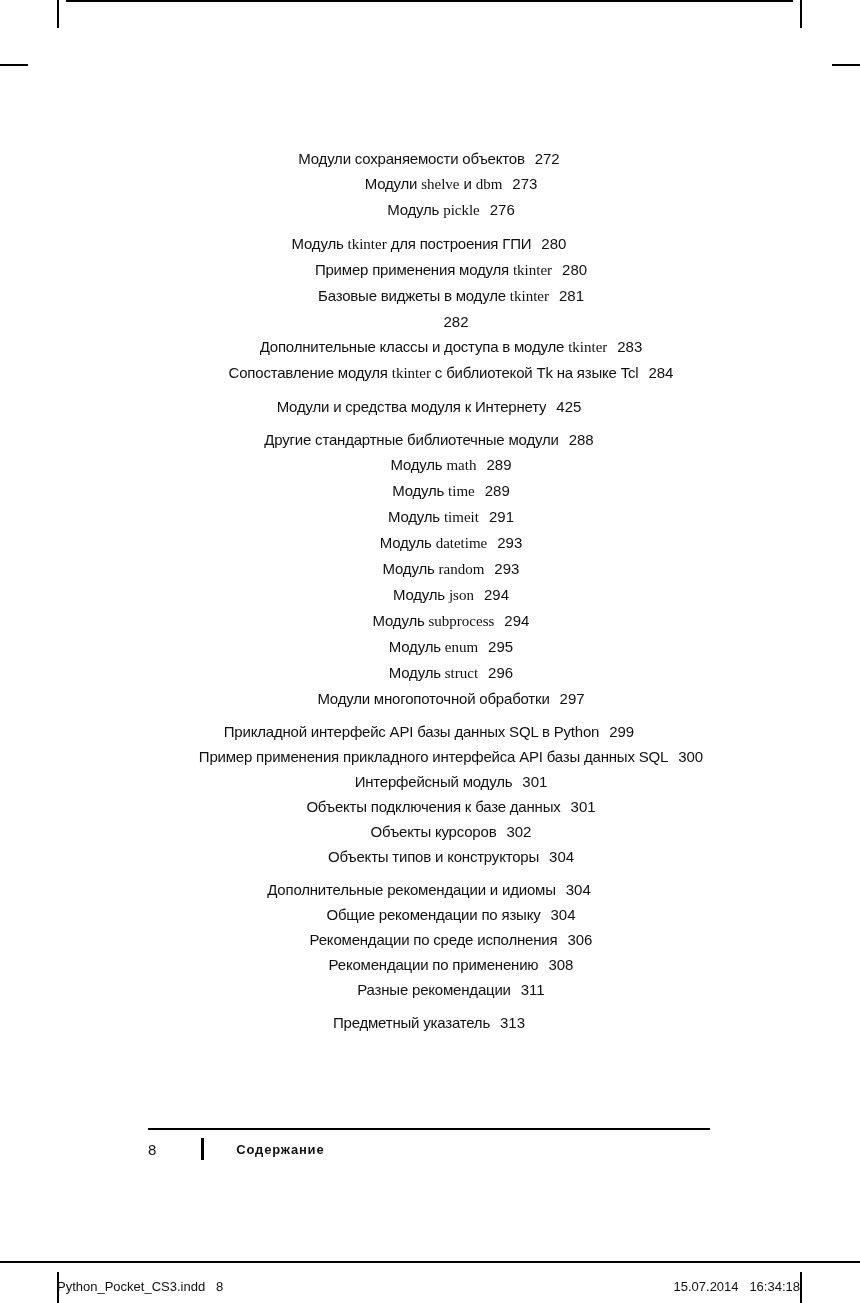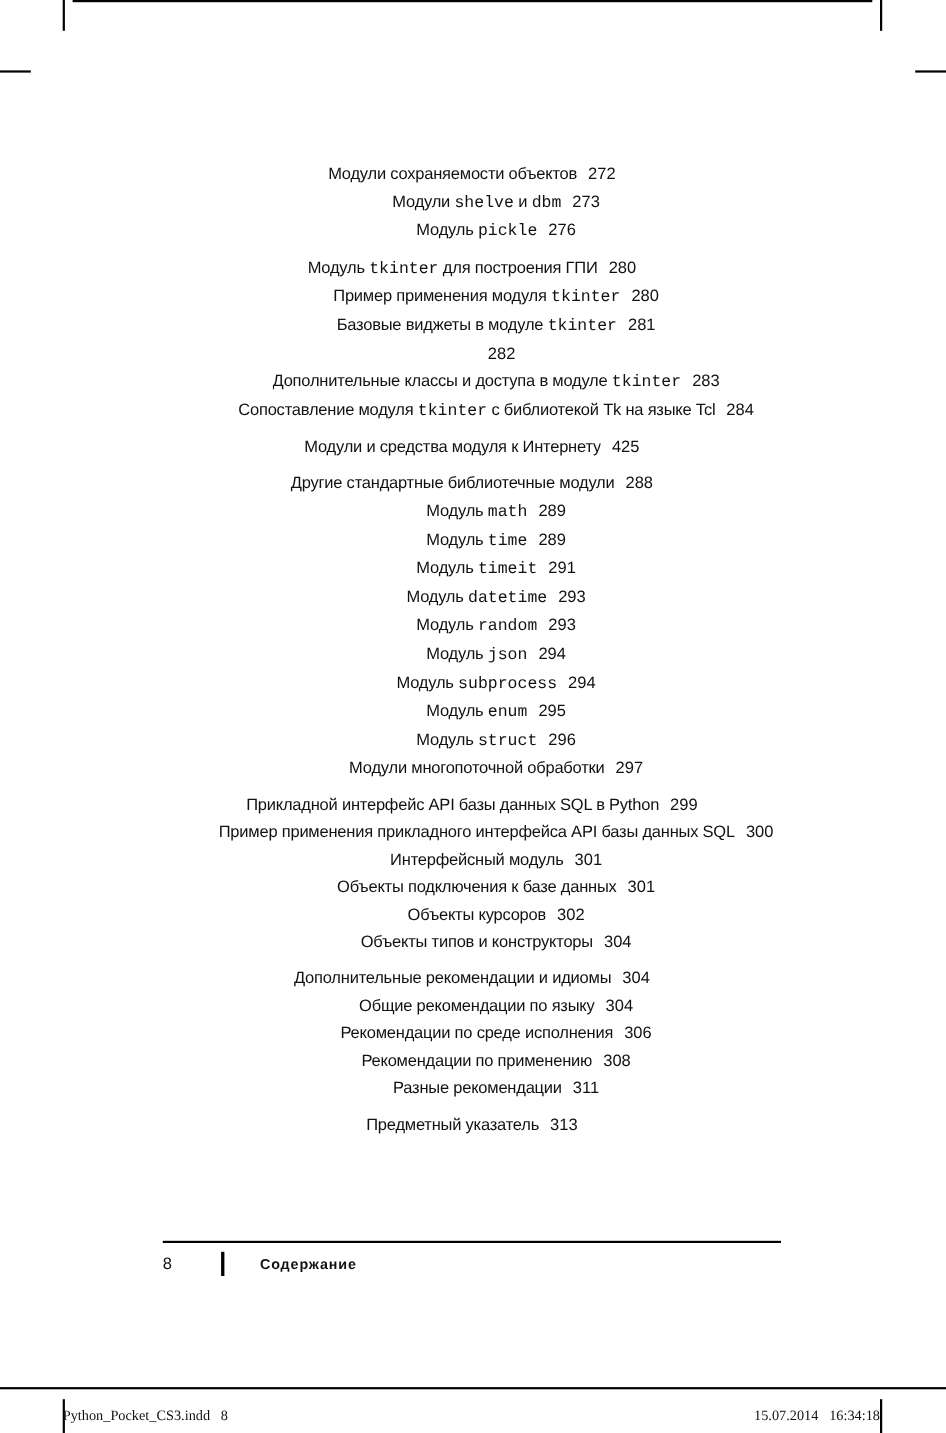--- a/index.html
+++ b/index.html
@@ -36,21 +36,21 @@
     font-size: 15px;
     letter-spacing: -0.2px;
     white-space: nowrap;
   }
   .toc-row.l0 { margin-top: 8px; }
   .toc-row.l0:first-child { margin-top: 0; }
   .toc-row.l1 { padding-left: 44px; }
   .toc-title { overflow: hidden; }
   .toc-page { margin-left: 10px; letter-spacing: 0; }
   .code {
-    font-family: Liberation Mono, monospace;
+    font-family: Liberation Serif, serif;
     font-size: 15px;
     letter-spacing: 0;
   }
 
   
   .footer-rule {
     position: absolute;
     left: 148px; top: 1128px; width: 562px; height: 2px;
     background: #000;
   }
@@ -67,21 +67,21 @@
   }
   .footer-section {
     font-size: 13px; font-weight: 700; letter-spacing: 0.8px;
   }
 
   
   .slug {
     position: absolute;
     left: 57px; right: 60px; top: 1279px;
     display: flex; justify-content: space-between;
-    font-family: Liberation Serif, serif;
+    font-family: Liberation Sans, sans-serif;
     font-size: 13px;
   }
   .slug span { white-space: pre; }
 </style>
 </head>
 <body>
 
 <div class="page">
 
   <div class="crop top-edge"></div>

